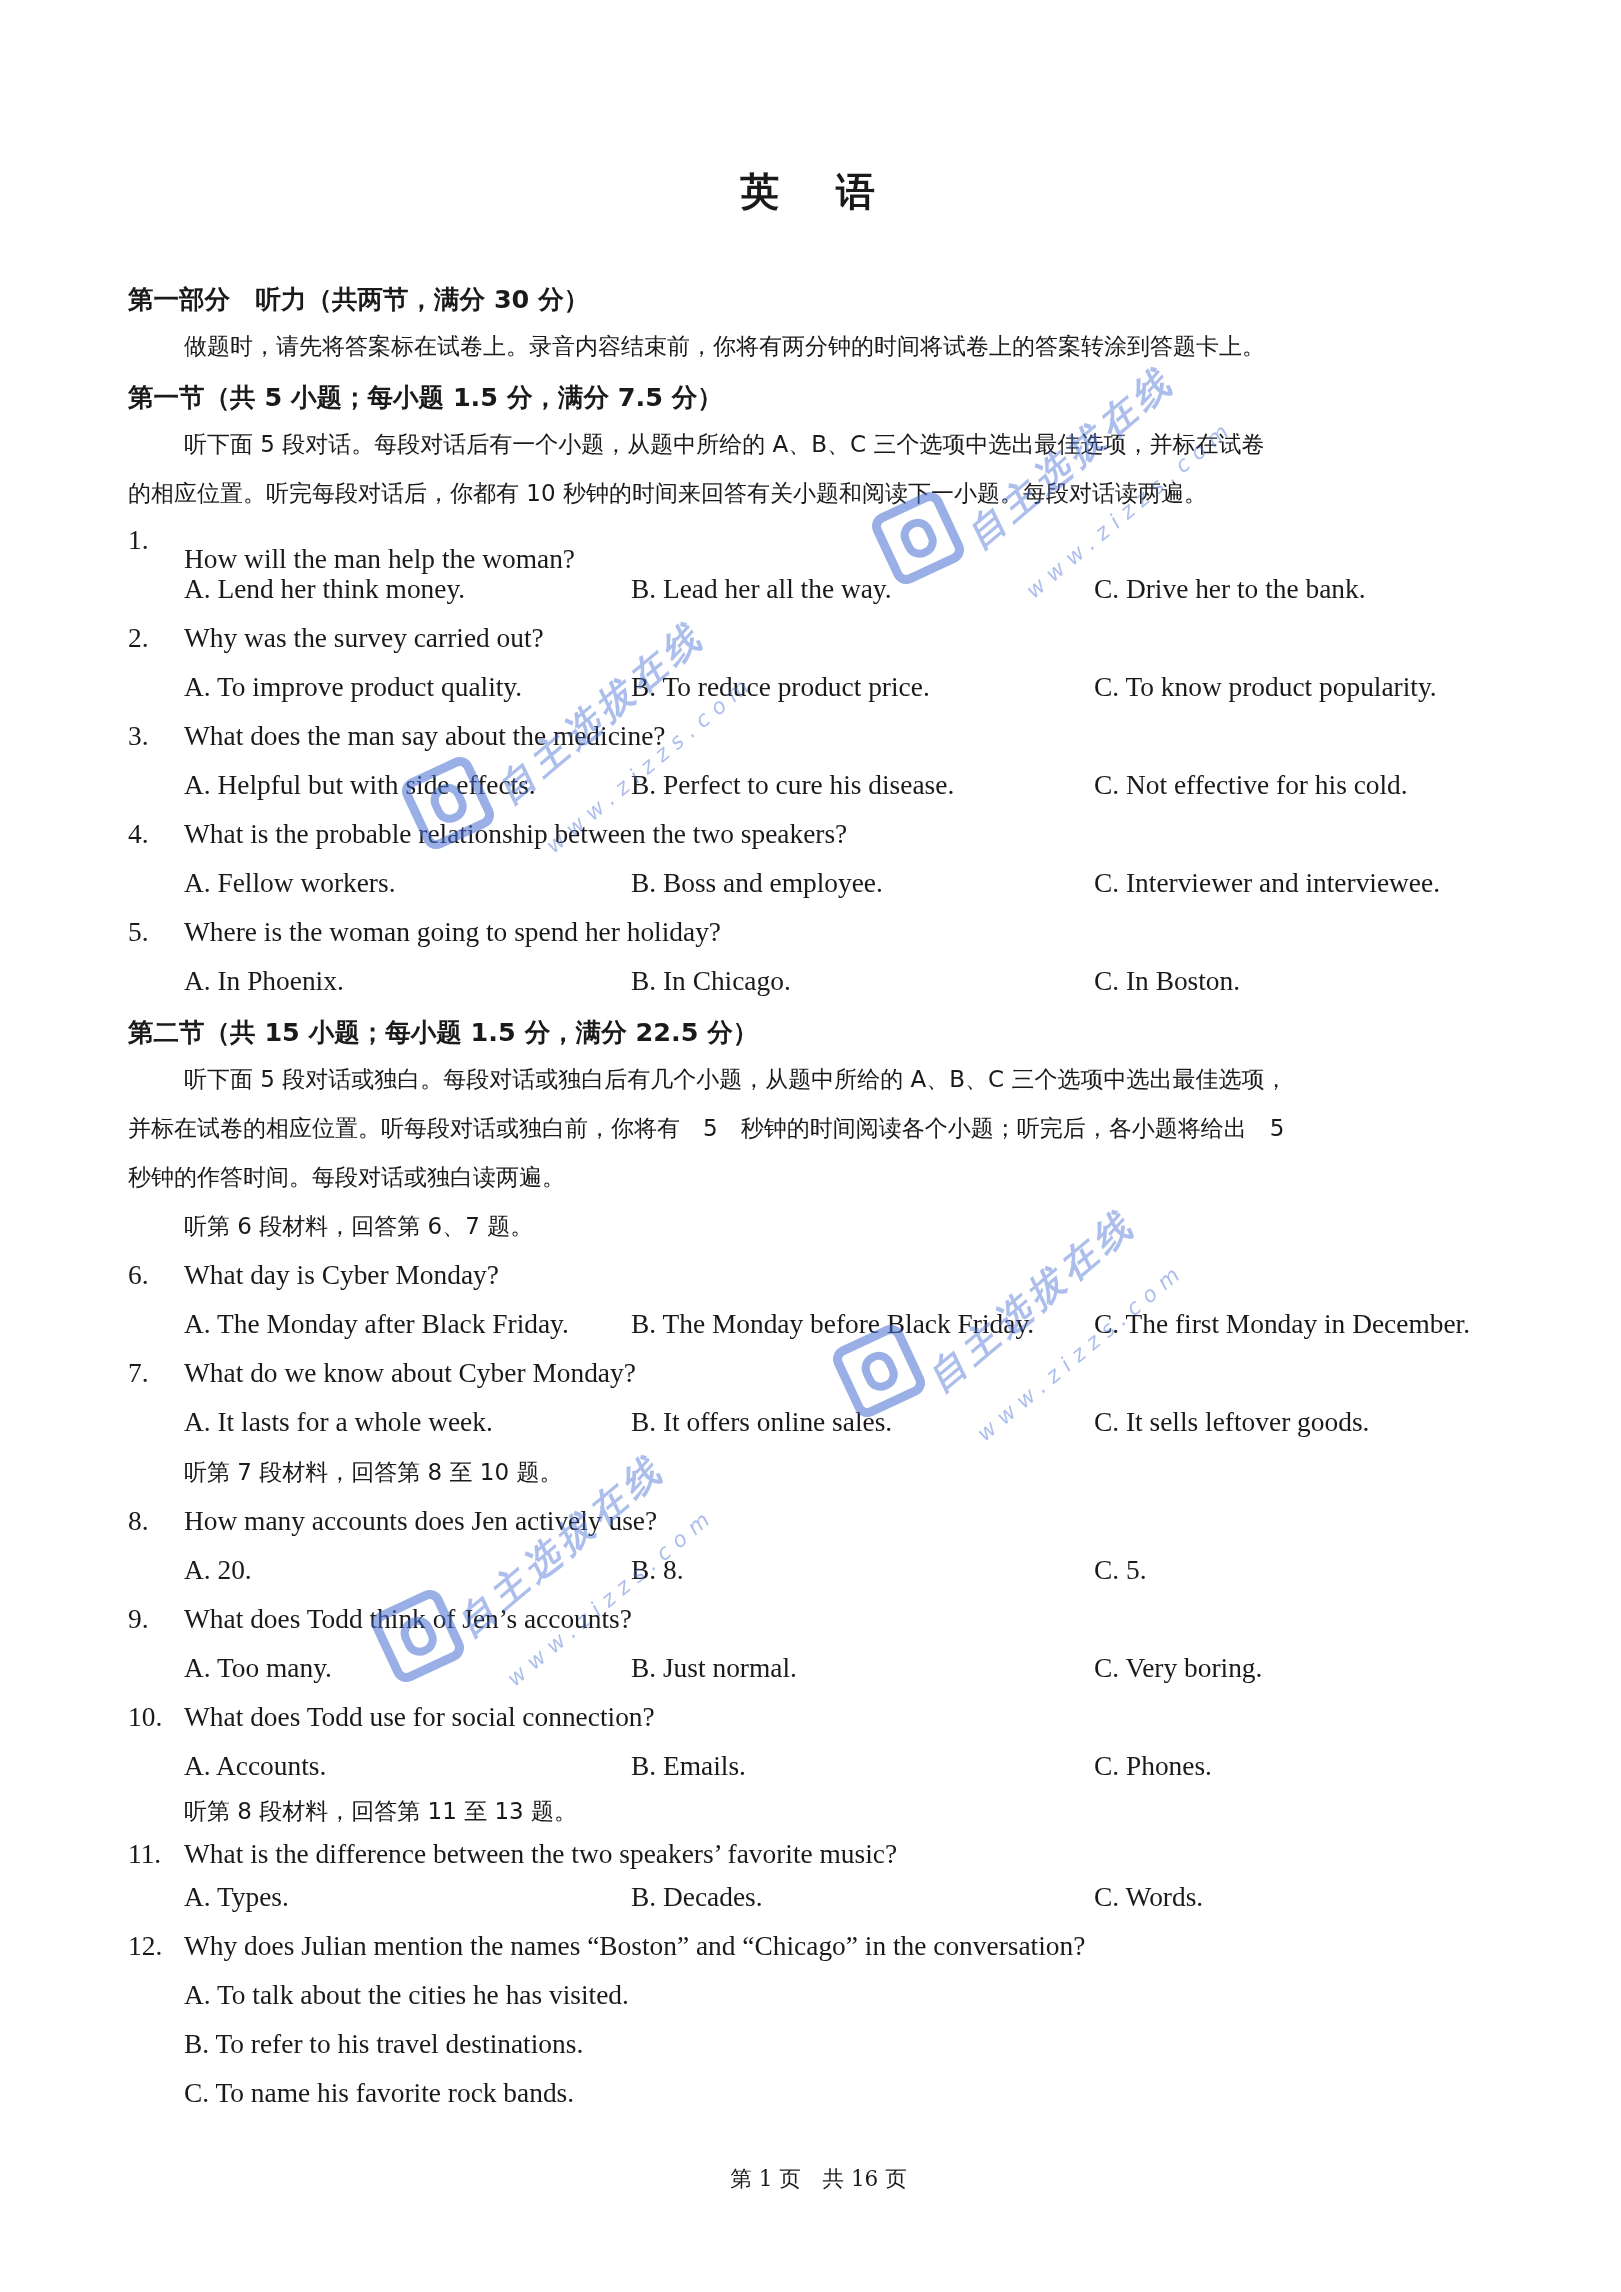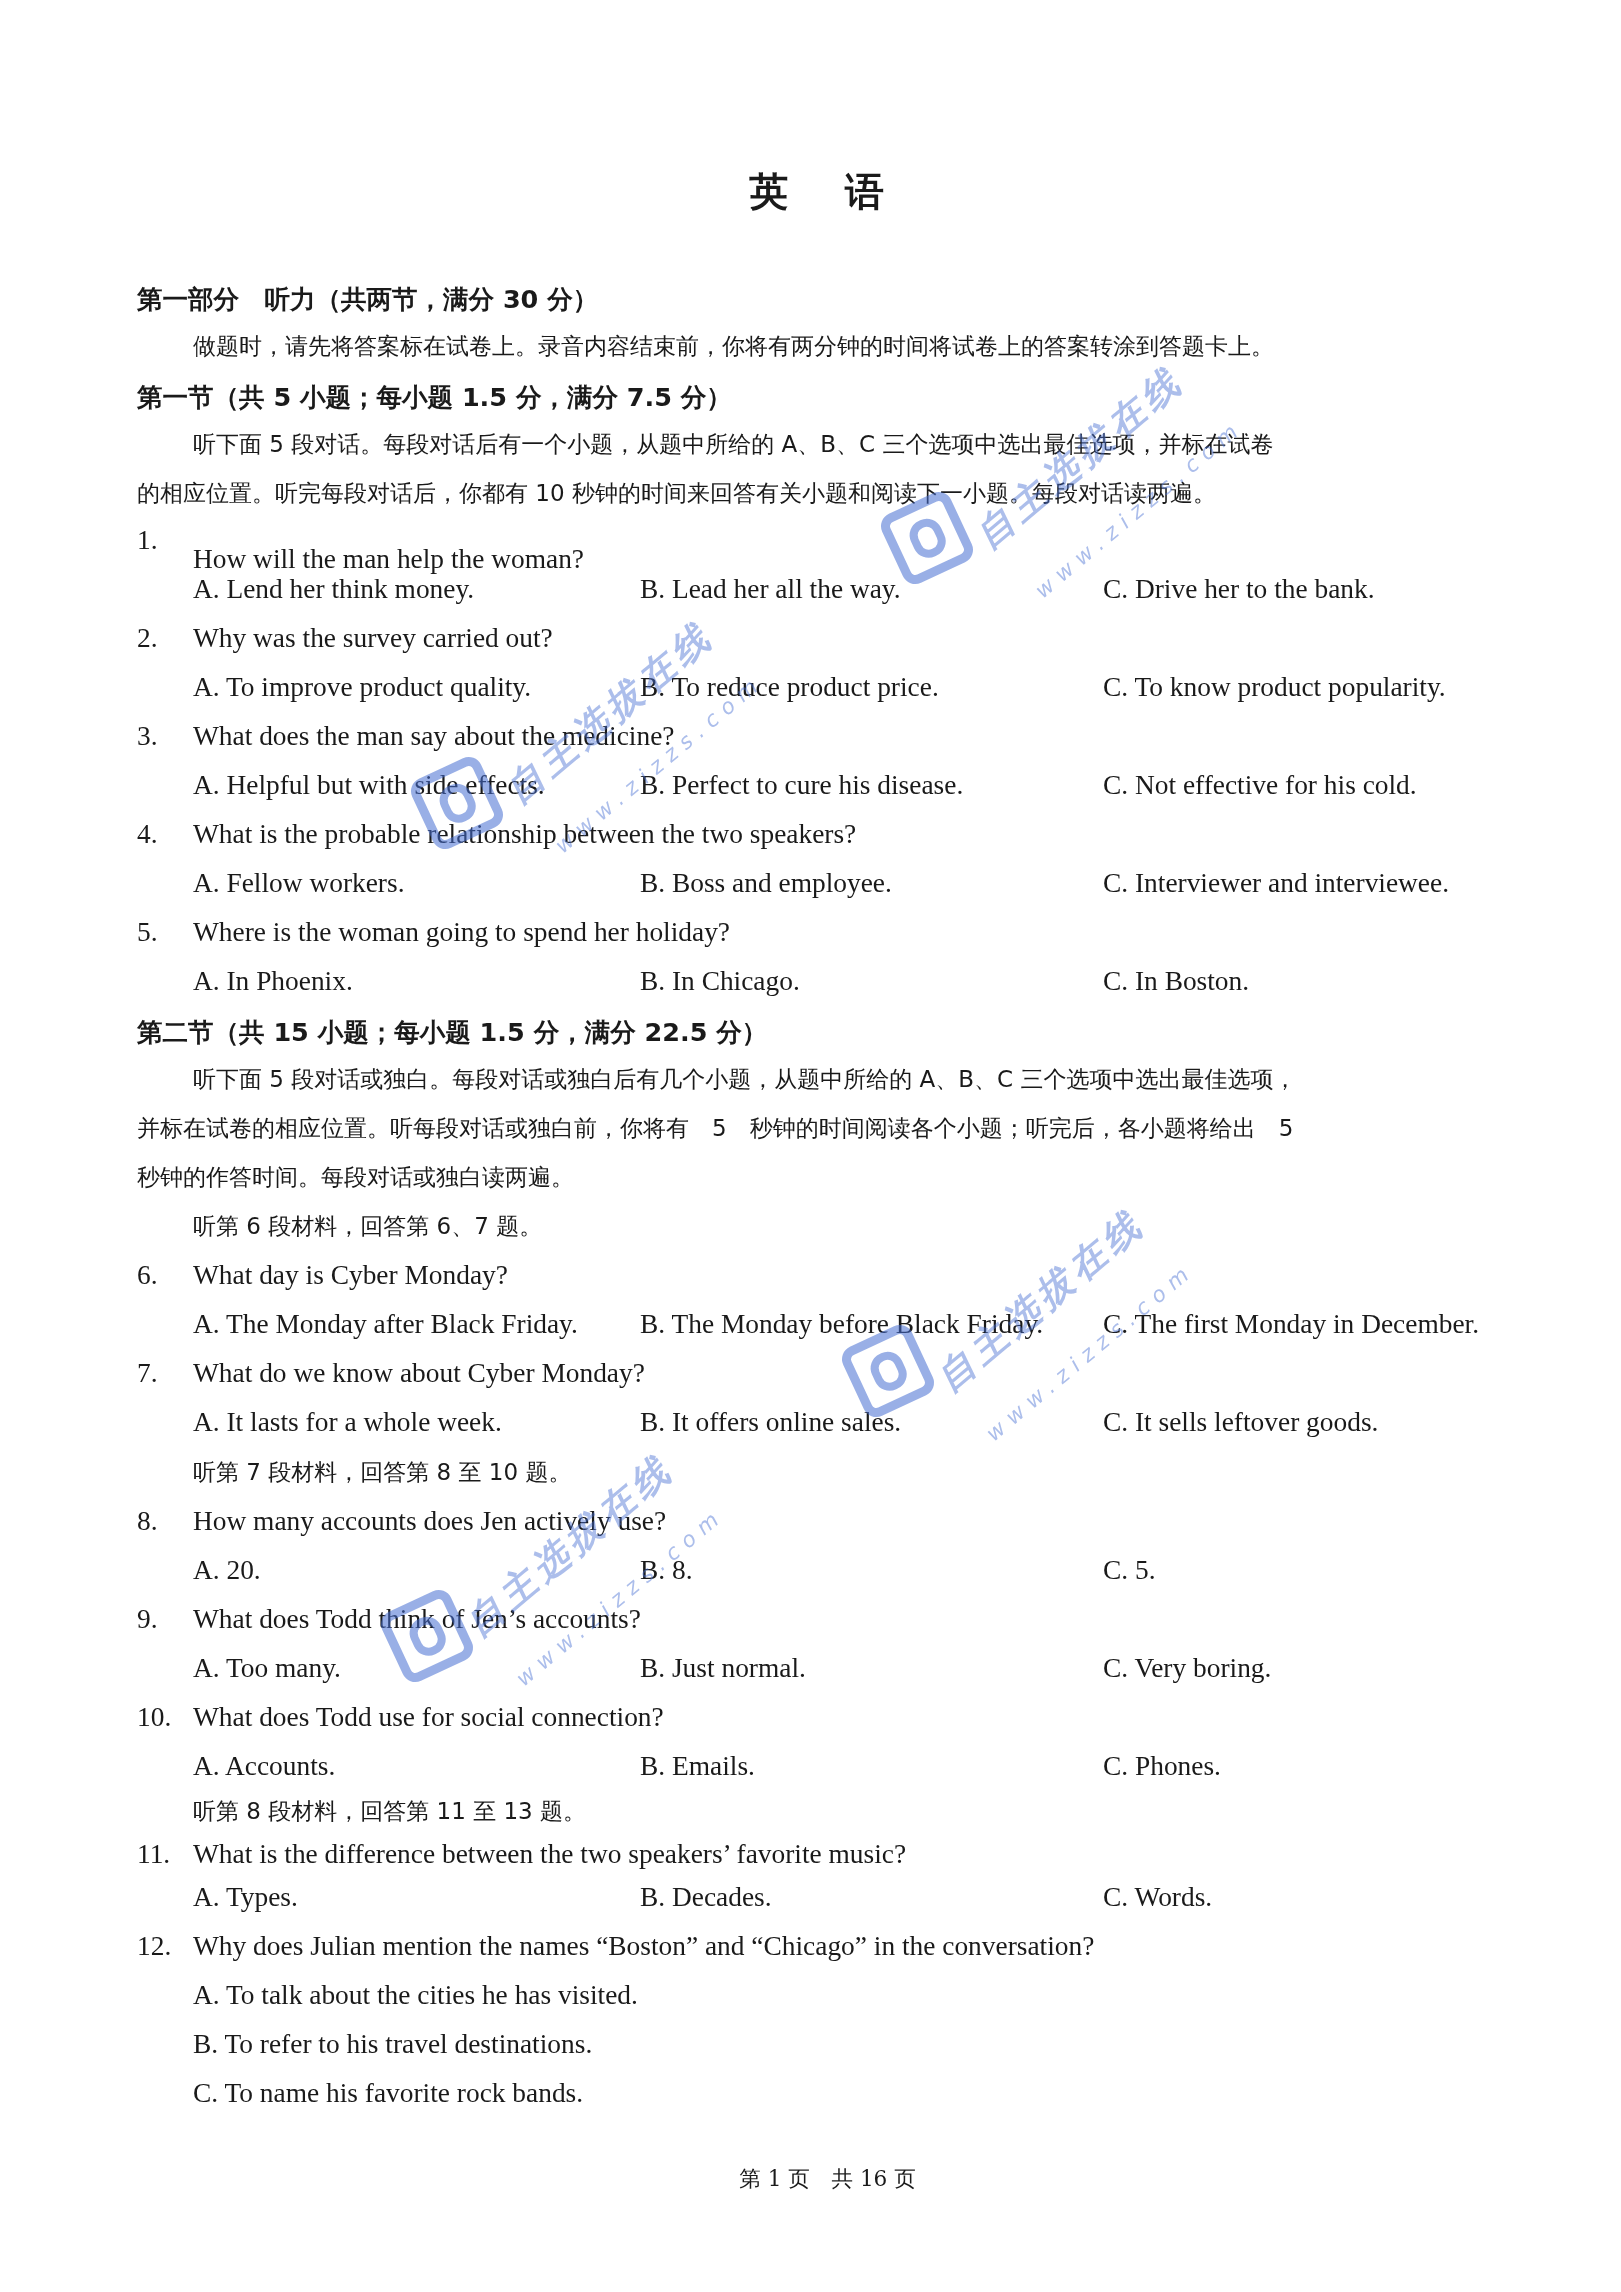--- a/index.html
+++ b/index.html
@@ -1,17 +1,17 @@
 <!DOCTYPE html>
 <html><head>
   <meta charset="utf-8">
   <style>
     html, body { margin: 0; padding: 0; background: #ffffff; }
     body { width: 1621px; height: 2293px; position: relative; overflow: hidden; color: #1a1a1a; }
-    .page { position: absolute; left: 17px; top: 0; width: 1422px; height: 2293px; }
+    .page { position: absolute; left: 8px; top: 0; width: 1422px; height: 2293px; }
     .title { position: absolute; top: 165px; left: 0; width: 1621px; text-align: center;
       font-family: "DejaVu Sans", sans-serif; font-weight: bold; font-size: 39px; letter-spacing: 21.6px; }
     .cn { font-family: "DejaVu Sans", sans-serif; font-size: 23px; }
     .cn-bold { font-family: "DejaVu Sans", sans-serif; font-size: 25.5px; font-weight: bold; }
     .en { font-family: "Liberation Serif", serif; font-size: 27.4px; }
     .line { position: absolute; left: 120px; white-space: nowrap; }
     .indent { left: 176px; }
     .qnum { position: absolute; left: 120px; white-space: nowrap; }
     .qtext { position: absolute; left: 176px; white-space: nowrap; }
     .optA { position: absolute; left: 176px; white-space: nowrap; }

